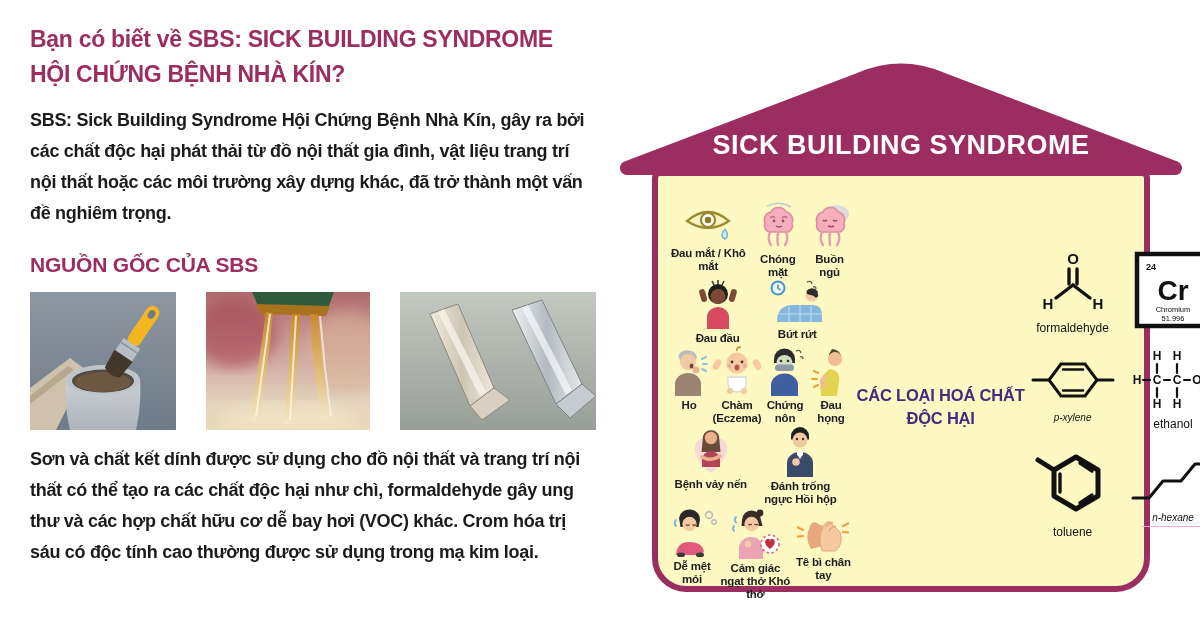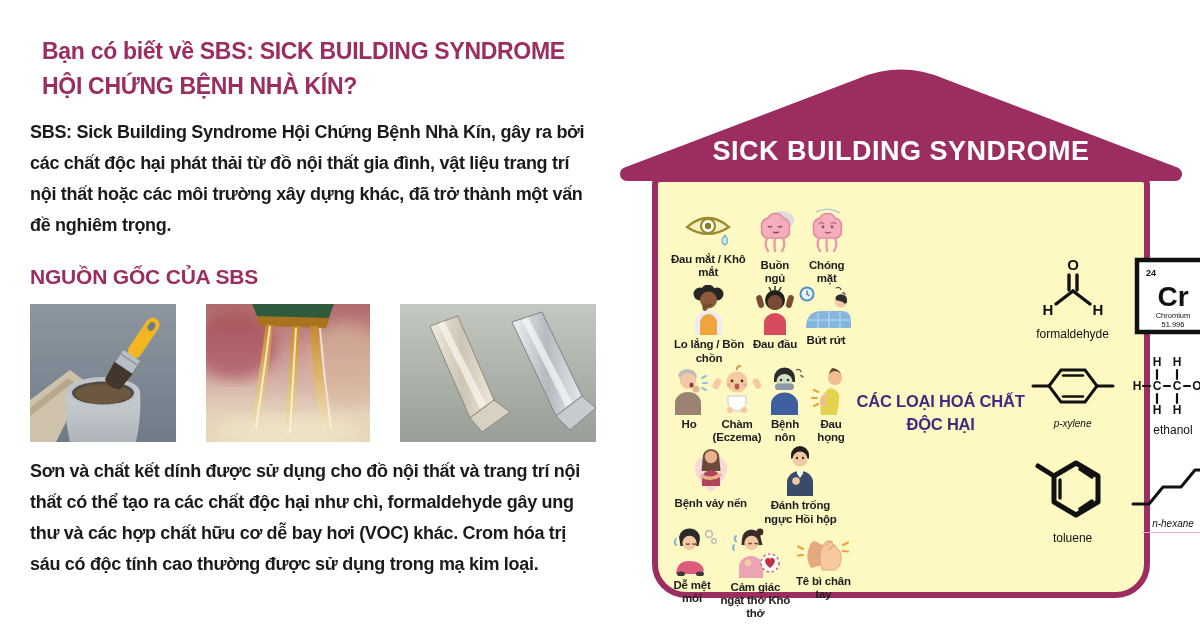--- a/index.html
+++ b/index.html
@@ -4,34 +4,34 @@
 <style>
   html,body{margin:0;padding:0;}
   body{
     width:1200px;height:628px;position:relative;background:#ffffff;
     font-family:"Liberation Sans",sans-serif;color:#1c1c1c;overflow:hidden;
   }
   
   .left-col{position:absolute;left:30px;top:22px;width:566px;}
   .page-title{
     color:#9b2d61;font-size:23px;font-weight:bold;line-height:1.5;
-    letter-spacing:-0.3px;margin:12px;
+    letter-spacing:-0.3px;margin:0;
   }
   .body-text{
     font-size:18px;font-weight:bold;line-height:1.72;letter-spacing:-0.3px;
     color:#1b1b1b;margin:14px 0 0 0;
   }
   .sub-heading{
     color:#9b2d61;font-size:21px;font-weight:bold;letter-spacing:-0.2px;
     margin:24px 0 0 0;
   }
   .photo-row{margin-top:15px;width:566px;display:flex;justify-content:space-between;}
   .photo{height:138px;display:block;}
   
-  .right-col{position:absolute;left:618px;top:12px;width:566px;height:560px;}
+  .right-col{position:absolute;left:618px;top:6px;width:566px;height:560px;}
   .roof-svg{position:absolute;left:0;top:44px;z-index:3;}
   .roof-title{
     position:absolute;left:0;top:124px;width:566px;text-align:center;z-index:4;
     color:#ffffff;font-size:27px;font-weight:bold;letter-spacing:0.5px;
   }
   .house-body{
     position:absolute;left:34px;top:164px;width:498px;height:422px;
     box-sizing:border-box;border:6px solid #9b2d61;background:#fef9c3;
     border-radius:8px 8px 34px 34px;z-index:1;
     display:flex;padding:26px 8px 14px 8px;
@@ -172,60 +172,45 @@
                 <circle cx="25" cy="18" r="7" fill="#fff" stroke="#9a8a2e" stroke-width="2.2"></circle>
                 <circle cx="25" cy="18" r="3.2" fill="#8a7a26"></circle>
                 <path d="M42 27 q5 7 0 10 q-6-3 0-10" fill="#cfe9f2" stroke="#7fb7cc" stroke-width="1.5"></path>
               </svg>
             </span>
             <div class="sym-label">Đau mắt / Khô mắt</div>
           </div>
           <div class="sym-item">
             <span>
               <svg width="46" height="48" viewBox="0 0 46 48">
-                <ellipse cx="29" cy="12" rx="13" ry="9" fill="#dcdcdc"></ellipse>
-                <path d="M10 21 a8 8 0 0 1 6-11 a8 7 0 0 1 15 0 a8 8 0 0 1 6 11 a7 7 0 0 1-4 9 H14 a7 7 0 0 1-4-9Z" fill="#f4aebc" stroke="#e08ba0" stroke-width="1.6"></path>
-                <path d="M16 18 q2 2 4 0 M26 18 q2 2 4 0" stroke="#9c4b5e" stroke-width="1.5" fill="none"></path>
-                <path d="M21 24 q3 1.5 6 0" stroke="#9c4b5e" stroke-width="1.4" fill="none"></path>
-                <path d="M15 30 q-3 7 1 13 M23 30 q-1 8 0 13 M31 30 q3 7-1 13" stroke="#e89bad" stroke-width="2.4" fill="none" stroke-linecap="round"></path>
-              </svg>
-            </span>
-            <div class="sym-label">Buồn ngủ</div>
-          </div>
-          <div class="sym-item">
-            <span>
-              <svg width="46" height="48" viewBox="0 0 46 48">
                 <path d="M12 4 Q24 -2 36 5" stroke="#c9c9c9" stroke-width="1.6" fill="none"></path>
                 <path d="M10 21 a8 8 0 0 1 6-11 a8 7 0 0 1 15 0 a8 8 0 0 1 6 11 a7 7 0 0 1-4 9 H14 a7 7 0 0 1-4-9Z" fill="#f4aebc" stroke="#e08ba0" stroke-width="1.6"></path>
                 <path d="M15 16 q3-3 5 0 M27 16 q3-3 5 0" stroke="#c46a80" stroke-width="1.4" fill="none"></path>
                 <circle cx="19" cy="19" r="1.4" fill="#9c4b5e"></circle>
                 <circle cx="28" cy="19" r="1.4" fill="#9c4b5e"></circle>
                 <path d="M21 24 q3 2 6 0" stroke="#9c4b5e" stroke-width="1.4" fill="none"></path>
                 <path d="M15 30 q-3 7 1 13 M23 30 q-1 8 0 13 M31 30 q3 7-1 13" stroke="#e89bad" stroke-width="2.4" fill="none" stroke-linecap="round"></path>
               </svg>
             </span>
             <div class="sym-label">Chóng mặt</div>
           </div>
+          <div class="sym-item">
+            <span>
+              <svg width="46" height="48" viewBox="0 0 46 48">
+                <ellipse cx="29" cy="12" rx="13" ry="9" fill="#dcdcdc"></ellipse>
+                <path d="M10 21 a8 8 0 0 1 6-11 a8 7 0 0 1 15 0 a8 8 0 0 1 6 11 a7 7 0 0 1-4 9 H14 a7 7 0 0 1-4-9Z" fill="#f4aebc" stroke="#e08ba0" stroke-width="1.6"></path>
+                <path d="M16 18 q2 2 4 0 M26 18 q2 2 4 0" stroke="#9c4b5e" stroke-width="1.5" fill="none"></path>
+                <path d="M21 24 q3 1.5 6 0" stroke="#9c4b5e" stroke-width="1.4" fill="none"></path>
+                <path d="M15 30 q-3 7 1 13 M23 30 q-1 8 0 13 M31 30 q3 7-1 13" stroke="#e89bad" stroke-width="2.4" fill="none" stroke-linecap="round"></path>
+              </svg>
+            </span>
+            <div class="sym-label">Buồn ngủ</div>
+          </div>
         </div>
         <div class="sym-row">
-          <div class="sym-item">
-            <span>
-              <svg width="46" height="50" viewBox="0 0 46 50">
-                <circle cx="14" cy="9" r="6.5" fill="#262626"></circle>
-                <circle cx="31" cy="9" r="6.5" fill="#262626"></circle>
-                <circle cx="22" cy="6.5" r="7" fill="#262626"></circle>
-                <circle cx="22.5" cy="15" r="8.5" fill="#8a5a3b"></circle>
-                <path d="M18 19 q4 3 8 0" stroke="#5d3a22" stroke-width="1.4" fill="none"></path>
-                <rect x="16.5" y="18" width="5" height="8" rx="2.4" fill="#7a4c30"></rect>
-                <path d="M9 50 v-13 a13 11 0 0 1 27 0 v13 Z" fill="#ececf2"></path>
-                <path d="M14 50 v-12 a8.5 9 0 0 1 17 0 v12 Z" fill="#f0a43c"></path>
-              </svg>
-            </span>
-            <div class="sym-label">Lo lắng / Bồn chồn</div>
-          </div>
           <div class="sym-item">
             <span>
               <svg width="46" height="50" viewBox="0 0 46 50">
                 <path d="M17 2 l2 4 M23 1 v4 M29 2 l-2 4" stroke="#3a3a3a" stroke-width="1.6"></path>
                 <circle cx="23" cy="15" r="10" fill="#1f1f1f"></circle>
                 <circle cx="23" cy="17.5" r="7.5" fill="#7c4a32"></circle>
                 <rect x="5" y="10" width="6" height="13" rx="3" fill="#7c4a32" transform="rotate(-16 8 16)"></rect>
                 <rect x="35" y="10" width="6" height="13" rx="3" fill="#7c4a32" transform="rotate(16 38 16)"></rect>
                 <path d="M12 50 v-12 a11 10 0 0 1 22 0 v12 Z" fill="#d84a5f"></path>
               </svg>
@@ -285,21 +270,21 @@
               <svg width="46" height="50" viewBox="0 0 46 50">
                 <path d="M34 5 q4-2 5 2 M38 11 q3-1 3 2" stroke="#555" stroke-width="1.3" fill="none"></path>
                 <path d="M12 13 a10.5 10.5 0 0 1 21 0 l0 4 h-21Z" fill="#2b2b2b"></path>
                 <circle cx="22.5" cy="17" r="8" fill="#cfe0c3"></circle>
                 <circle cx="19" cy="15" r="1.3" fill="#333"></circle>
                 <circle cx="26" cy="15" r="1.3" fill="#333"></circle>
                 <rect x="13" y="18.5" width="19" height="6.5" rx="3.2" fill="#8a9aa6"></rect>
                 <path d="M9 50 v-11 a13 11 0 0 1 27 0 v11 Z" fill="#3f5fa0"></path>
               </svg>
             </span>
-            <div class="sym-label">Bệnh nôn</div>
+            <div class="sym-label">Chứng nôn</div>
           </div>
           <div class="sym-item">
             <span>
               <svg width="46" height="50" viewBox="0 0 46 50">
                 <path d="M24 3 a9 8 0 0 1 9 9 l-2.5 3 a8.5 8 0 0 1-9.5-7Z" fill="#5b4632"></path>
                 <circle cx="27" cy="13" r="7" fill="#f0bd92"></circle>
                 <path d="M13 50 q-3-20 9-27 q11 2 9 13 l-2 14 Z" fill="#e3d34f"></path>
                 <path d="M17 31 q-5 4-1 9" stroke="#f0bd92" stroke-width="4.5" fill="none" stroke-linecap="round"></path>
                 <path d="M10 27 l-4-2 M9 33 h-5 M10 39 l-4 2" stroke="#e0a63c" stroke-width="2.2" stroke-linecap="round"></path>
               </svg>

